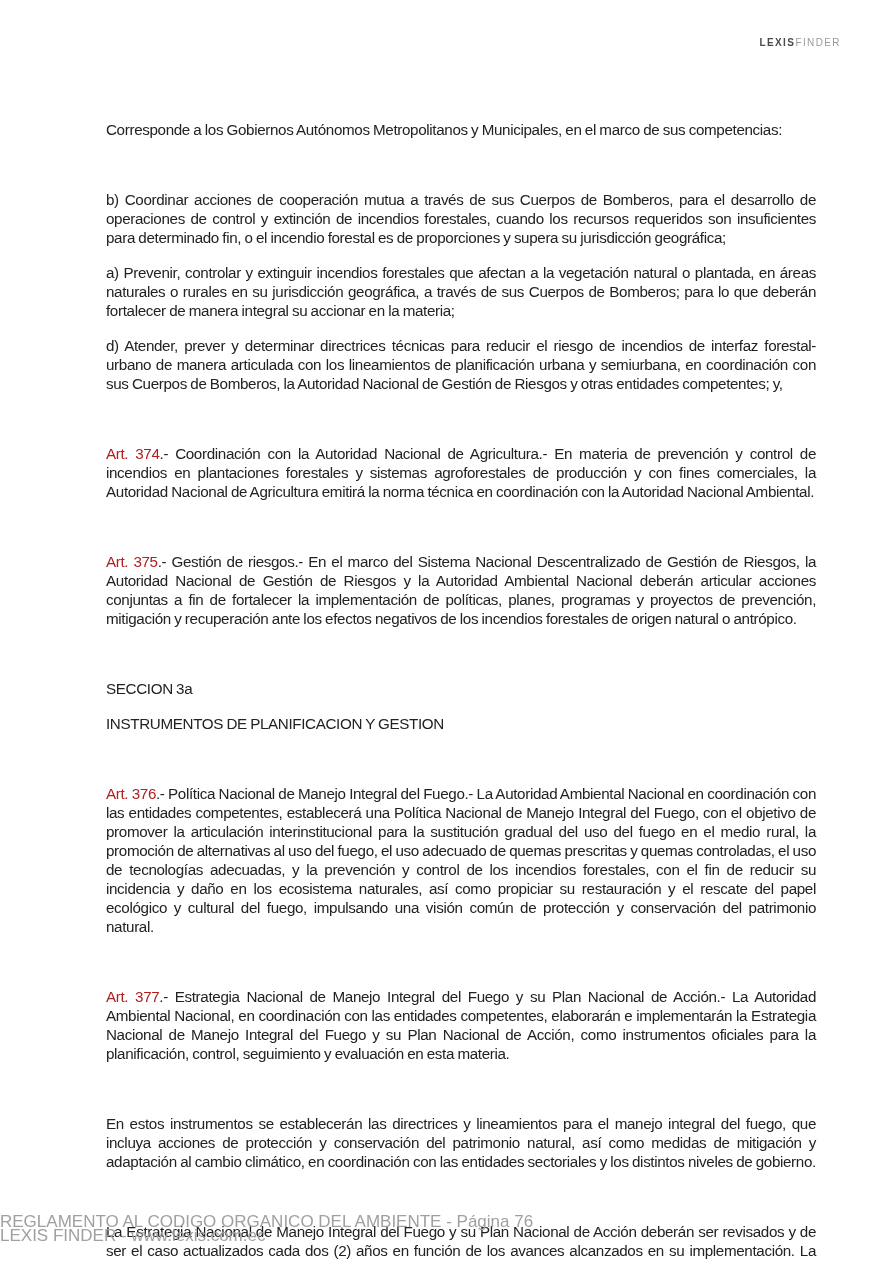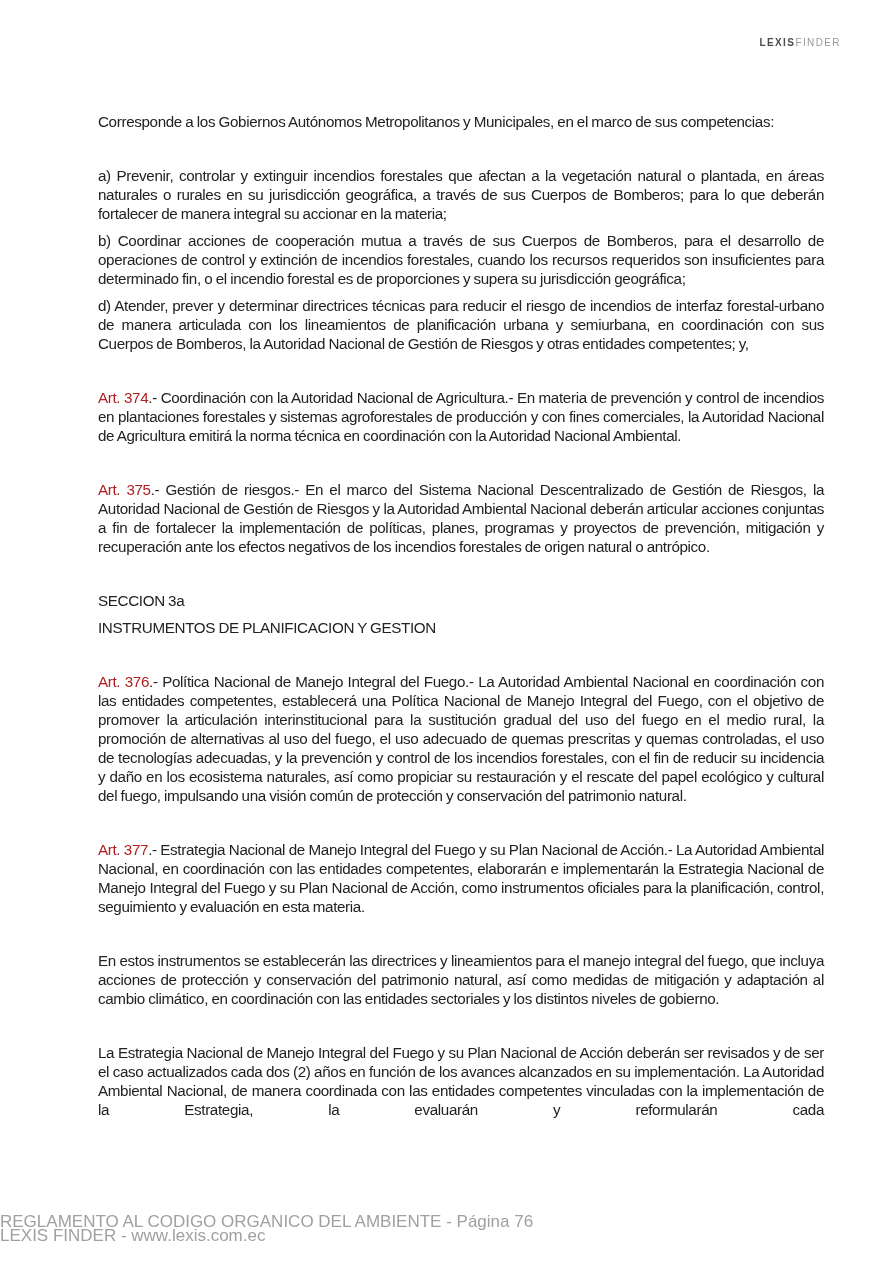--- a/index.html
+++ b/index.html
@@ -33,21 +33,21 @@
       left: 90px;
       width: 742px;
       font-family: "Liberation Sans", sans-serif;
       font-size: 15.2px;
       line-height: 19px;
       color: #222222;
       letter-spacing: -0.35px;
       word-spacing: -0.5px;
     }
     .page-body p {
-      margin: 8px;
+      margin: 16px;
       text-align: justify;
       text-align-last: left;
     }
     .page-body .gap {
       height: 19px;
     }
     .art-label {
       color: #b01e1e;
       font-weight: normal;
     }
@@ -69,22 +69,22 @@
 </head>
 <body>
 
 <div class="header-logo"><span class="lexis">LEXIS</span><span class="finder">FINDER</span></div>
 
 <div class="page-body">
 
   <p>Corresponde a los Gobiernos Autónomos Metropolitanos y Municipales, en el marco de sus competencias:</p>
   <div class="gap"></div>
 
+  <p>b) Coordinar acciones de cooperación mutua a través de sus Cuerpos de Bomberos, para el desarrollo de operaciones de control y extinción de incendios forestales, cuando los recursos requeridos son insuficientes para determinado fin, o el incendio forestal es de proporciones y supera su jurisdicción geográfica;</p>
   <p>a) Prevenir, controlar y extinguir incendios forestales que afectan a la vegetación natural o plantada, en áreas naturales o rurales en su jurisdicción geográfica, a través de sus Cuerpos de Bomberos; para lo que deberán fortalecer de manera integral su accionar en la materia;</p>
-  <p>b) Coordinar acciones de cooperación mutua a través de sus Cuerpos de Bomberos, para el desarrollo de operaciones de control y extinción de incendios forestales, cuando los recursos requeridos son insuficientes para determinado fin, o el incendio forestal es de proporciones y supera su jurisdicción geográfica;</p>
   <p>d) Atender, prever y determinar directrices técnicas para reducir el riesgo de incendios de interfaz forestal-urbano de manera articulada con los lineamientos de planificación urbana y semiurbana, en coordinación con sus Cuerpos de Bomberos, la Autoridad Nacional de Gestión de Riesgos y otras entidades competentes; y,</p>
   <div class="gap"></div>
 
   <p><span class="art-label">Art. 374</span><span>.- Coordinación con la Autoridad Nacional de Agricultura.- En materia de prevención y control de incendios en plantaciones forestales y sistemas agroforestales de producción y con fines comerciales, la Autoridad Nacional de Agricultura emitirá la norma técnica en coordinación con la Autoridad Nacional Ambiental.</span></p>
   <div class="gap"></div>
 
   <p><span class="art-label">Art. 375</span><span>.- Gestión de riesgos.- En el marco del Sistema Nacional Descentralizado de Gestión de Riesgos, la Autoridad Nacional de Gestión de Riesgos y la Autoridad Ambiental Nacional deberán articular acciones conjuntas a fin de fortalecer la implementación de políticas, planes, programas y proyectos de prevención, mitigación y recuperación ante los efectos negativos de los incendios forestales de origen natural o antrópico.</span></p>
   <div class="gap"></div>
 
   <div class="section-heading">

